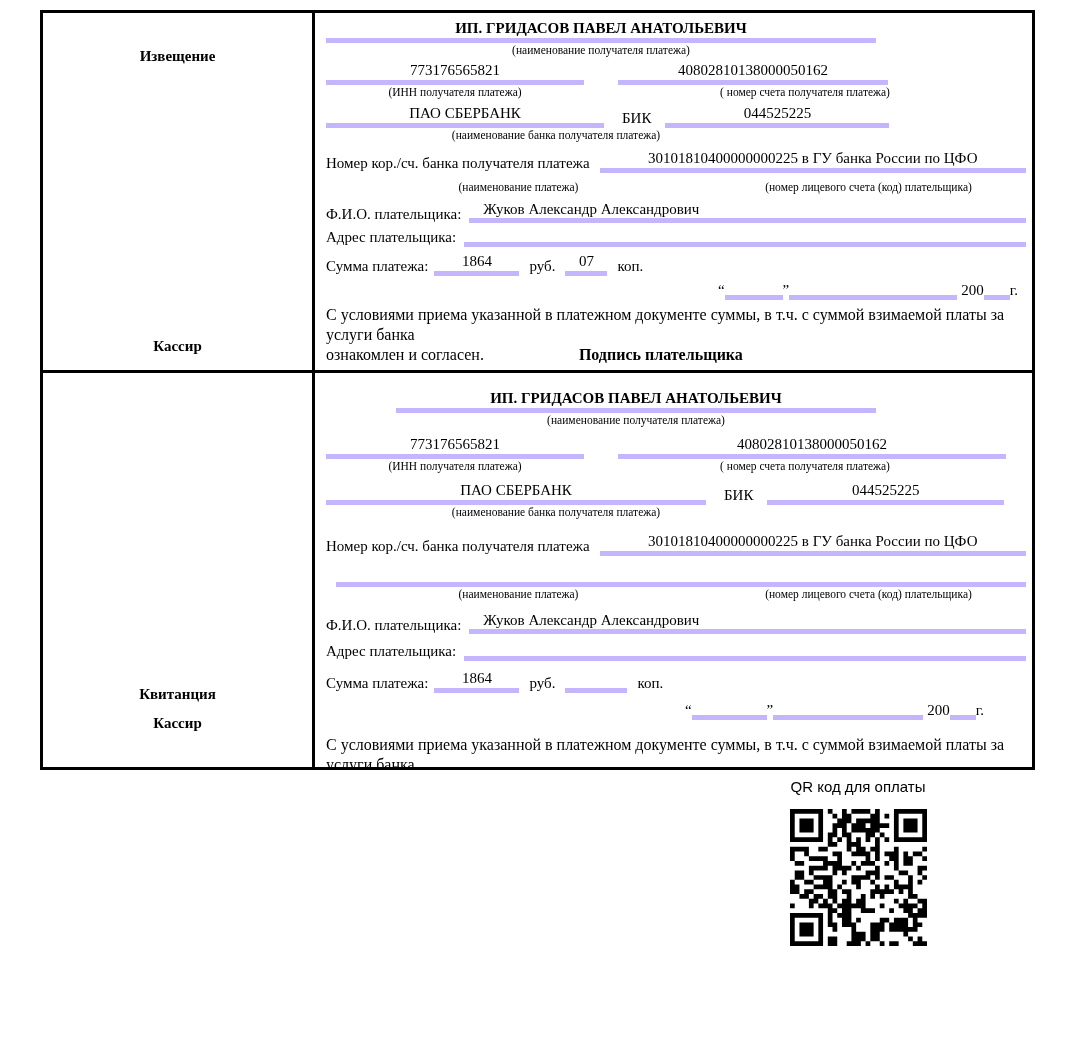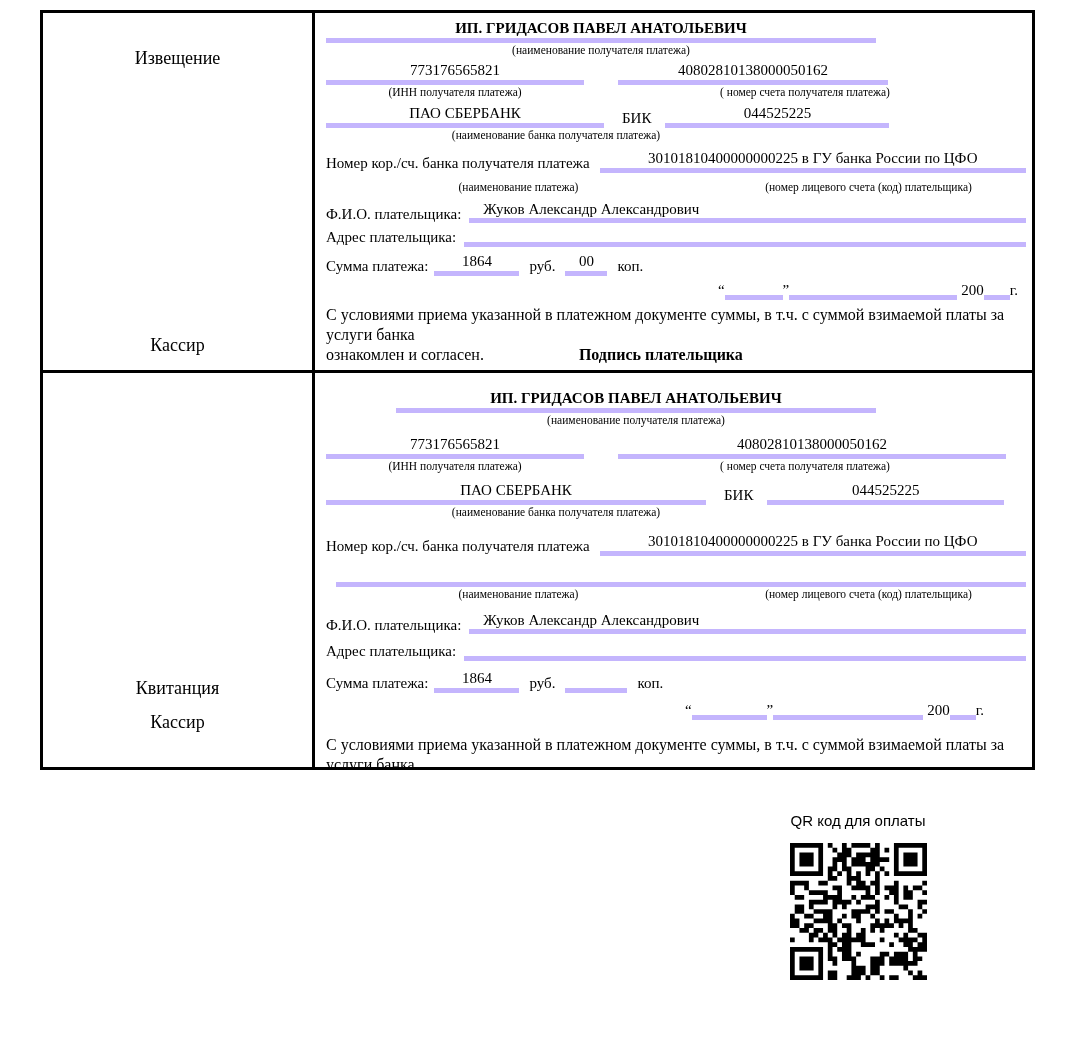--- a/index.html
+++ b/index.html
@@ -9,21 +9,21 @@
     font-family:"Liberation Serif", serif; color:#000;
     font-size:15px; line-height:1.25;
   }
   .form-wrap { position:absolute; left:40px; top:10px; width:995px; border:3px solid #000; background:#fff; }
   .section { display:flex; align-items:stretch; }
   .sec1 { height:357px; overflow:hidden; }
   .sec2 { border-top:3px solid #000; height:397px; overflow:hidden; }
   .side { flex:0 0 272px; width:272px; border-right:3px solid #000; display:flex; flex-direction:column; align-items:center; }
   .side1 { justify-content:space-between; padding:34px 0 14px; }
   .side2 { justify-content:flex-end; padding-bottom:34px; gap:11px; }
-  .side-label { font-weight:normal; font-size:18px; }
+  .side-label { font-weight:bold; font-size:15px; }
   .content { flex:1; padding:6px 6px 4px 11px; min-width:0; }
   .c2 { padding-top:16px; }
 
   .b { font-weight:bold; }
   .ctr { text-align:center; }
   .sm { font-size:11.5px; }
   .sm2 { font-size:16px; }
   .ul { border-bottom:5px solid #c4b5fd; }
   .blank { display:inline-block; height:18px; }
   .row { display:flex; align-items:flex-end; }
@@ -93,21 +93,21 @@
   .c2 .dq1 { width:75px; }
   .dq2 { width:168px; }
   .c2 .dq2 { width:150px; }
   .dq3 { width:26px; }
   .dyr { margin-left:4px; }
 
   .sig1 { margin-left:95px; }
   .sig2 { margin-top:3px; text-align:center; }
 
   
-  .qr-block { position:absolute; left:783px; top:812px; width:150px; text-align:center; }
+  .qr-block { position:absolute; left:783px; top:778px; width:150px; text-align:center; }
   .qr-label { font-family:"Liberation Sans", sans-serif; font-size:15px; color:#000; }
   #qr-svg { display:block; margin:12px auto 0; }
 </style>
 </head>
 <body>
 
 <div class="form-wrap">
 
   <div class="section sec1">
     <div class="side side1">
@@ -163,21 +163,21 @@
 
       <div class="row fgap">
         <span class="nowrap">Адрес плательщика:</span>
         <span class="ul blank addr-val"></span>
       </div>
 
       <div class="row fgap">
         <span>Сумма платежа:</span>
         <span class="ul ctr sum-val">1864</span>
         <span class="rub-lb">руб.</span>
-        <span class="ul ctr kop-val">00</span>
+        <span class="ul ctr kop-val">07</span>
         <span class="kop-lb">коп.</span>
       </div>
 
       <div class="row date-row">
         <span>“</span>
         <span class="ul blank dq1"></span>
         <span>”</span>
         <span class="ul blank dq2"></span>
         <span class="dyr">200</span>
         <span class="ul blank dq3"></span>

